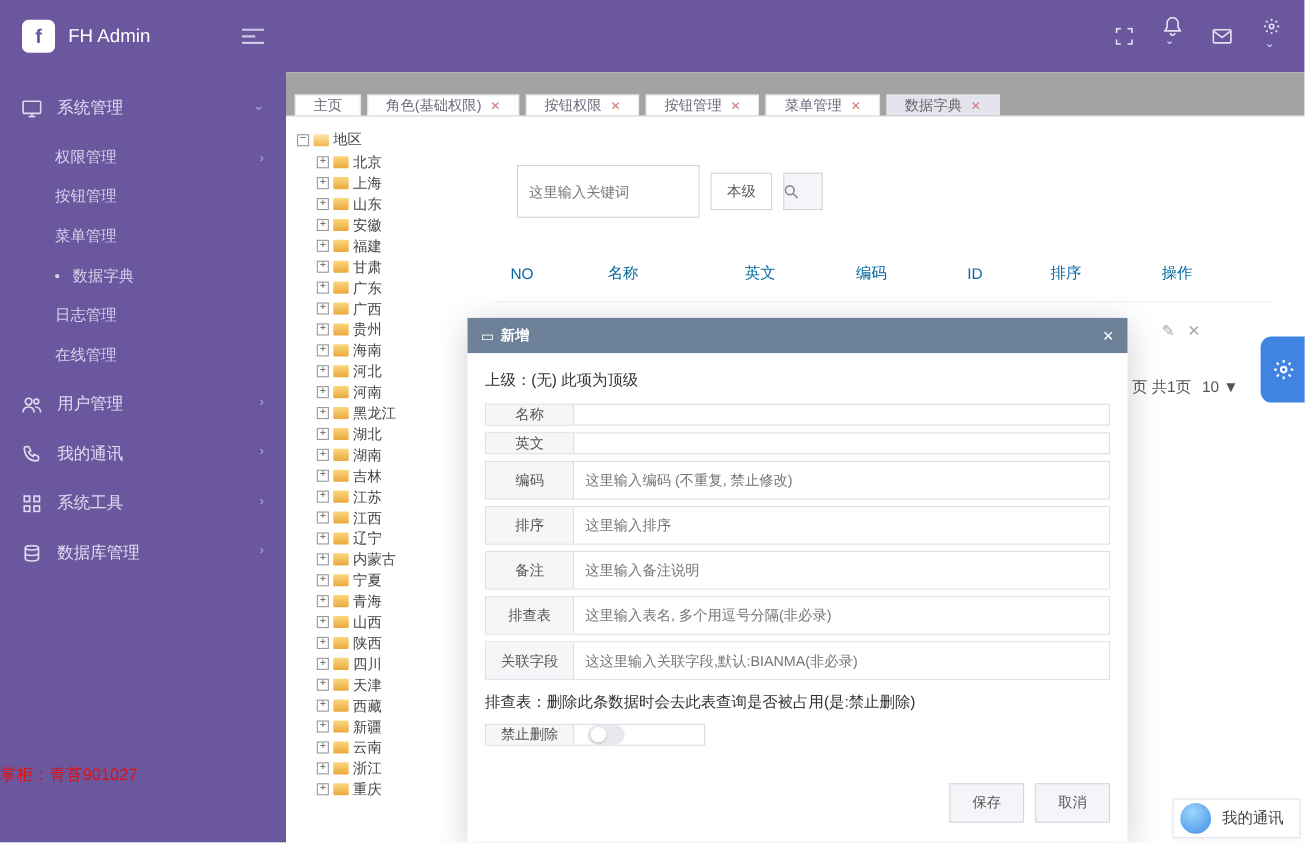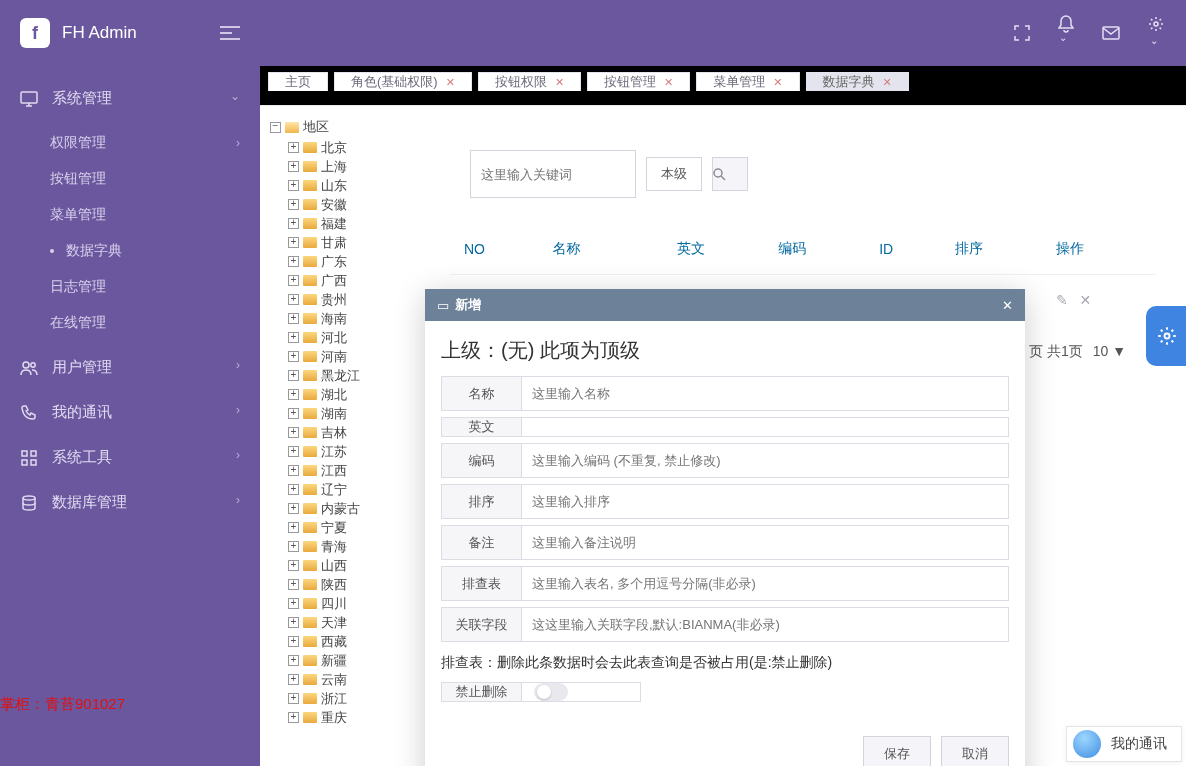--- a/index.html
+++ b/index.html
@@ -21,21 +21,21 @@
     .sub-item { display: flex; align-items: center; justify-content: space-between; padding: 9px 20px 9px 50px; font-size: 14px; color: #d8d1ec; cursor: pointer; gap: 46px; }
     .sub-item .dot { width: 4px; height: 4px; border-radius: 50%; background: #d8d1ec; margin-right: 12px; display: inline-block;}
     .watermark { position: absolute; bottom: 52px; left: 0; color: #e01111; font-size: 15px; font-weight: 400; }
 
     
     .topbar { position: absolute; left: 260px; top: 0; right: 0; height: 66px; background: #6b579e; display: flex; align-items: center; justify-content: flex-end; padding: 0 22px; gap: 28px; color: #e5e0f3; }
     .topbar .ticon { cursor: pointer; }
 
     
     .main { position: absolute; left: 260px; top: 66px; right: 0; bottom: 0; background: #fff;}
-    .tabs { height: 40px; display: flex; align-items: flex-start; padding: 0 8px; background: #000000; border-bottom: 1px solid #eaeaea; }
+    .tabs { height: 40px; display: flex; align-items: flex-end; padding: 0 8px; background: #a3a3a3; border-bottom: 1px solid #eaeaea; }
     .tab { display: flex; align-items: center; gap: 6px; padding: 0 16px; font-size: 13px; color: #6b6b7c; border: 1px solid #e5e5ef; border-bottom: none; margin-right: 6px; margin-top: 6px; background: #fff; cursor: pointer;}
     .tab.active { background: #e4e4ef; color: #666; }
     .tab .x { color: #d47d7d; font-size: 11px; margin-left: 2px;}
     .content { position: relative; padding: 0; height: calc(100% - 40px); background: #fff; }
 
     
     .tree { position: absolute; left: 10px; top: 10px; width: 160px; bottom: 10px; overflow: auto; font-size: 13px; color: #444; }
     .tree-root { display: flex; align-items: center; gap: 4px; padding: 2px 0;}
     .tree-node { display: flex; align-items: center; gap: 4px; padding-left: 18px; height: 19px; cursor:pointer;}
     .plusbox { width: 11px; height: 11px; border: 1px solid #999; color: #555; font-size: 10px; line-height: 8px; text-align: center;}
@@ -56,21 +56,21 @@
     .pager { text-align: right; padding: 18px 30px; color: #555; font-size: 14px;}
 
     
     .side-gear { position: absolute; right: -2px; top: 200px; width: 42px; height: 60px; background: #3f84e0; color: #fff; border-radius: 10px 0 0 10px; display: flex; align-items: center; justify-content: center;}
 
     
     .modal { position: absolute; left: 425px; top: 289px; width: 600px; background: #fff; box-shadow: 0 6px 30px rgba(0,0,0,0.2); }
     .modal-hd { height: 32px; background: #6d8299; color: #fff; display: flex; align-items: center; padding: 0 12px; justify-content: space-between; font-size: 13px;}
     .modal-hd .l { display: flex; align-items: center; gap: 6px;}
     .modal-bd { padding: 16px 16px;}
-    .hint { font-size: 20px; color: #333; margin-bottom: 12px;}
+    .hint { font-size: 14px; color: #333; margin-bottom: 12px;}
     .frow { display: flex; margin-bottom: 6px; border: 1px solid #dcdce4;}
     .flabel { width: 80px; background: #f6f6f9; display: flex; align-items: center; justify-content: center; font-size: 13px; color: #555; border-right: 1px solid #dcdce4;}
     .finput { flex: 1; border: none; padding: 9px 10px; font-size: 13px; outline: none;}
     .note { font-size: 14px; color: #333; margin: 12px 0 10px;}
     .switch { width: 34px; height: 18px; border-radius: 10px; background: #e8e8ee; position: relative;}
     .switch::after { content: ""; position: absolute; width: 14px; height: 14px; background: #fff; border-radius: 50%; top: 2px; left: 3px; box-shadow: 0 1px 2px rgba(0,0,0,0.2);}
     .modal-ft { display: flex; justify-content: flex-end; gap: 10px; padding: 12px 16px 18px;}
     .btn { padding: 8px 20px; border: 1px solid #d4d4dd; background: #f5f5f9; color: #555; font-size: 13px; cursor:pointer;}
     
     
@@ -473,21 +473,20 @@
       <span>▭</span>
       <span style="font-weight:600">新增</span>
     </div>
     <span style="cursor:pointer">✕</span>
   </div>
   <div class="modal-bd">
     <div class="hint">上级：(无) 此项为顶级</div>
     <div id="form-rows">
         <div class="frow">
           <div class="flabel">名称</div>
-          <input class="finput" placeholder="这里输入名称" style="">
         </div>
         <div class="frow">
           <div class="flabel">英文</div>
         </div>
         <div class="frow">
           <div class="flabel">编码</div>
           <input class="finput" placeholder="这里输入编码 (不重复, 禁止修改)" style="">
         </div>
         <div class="frow">
           <div class="flabel">排序</div>

